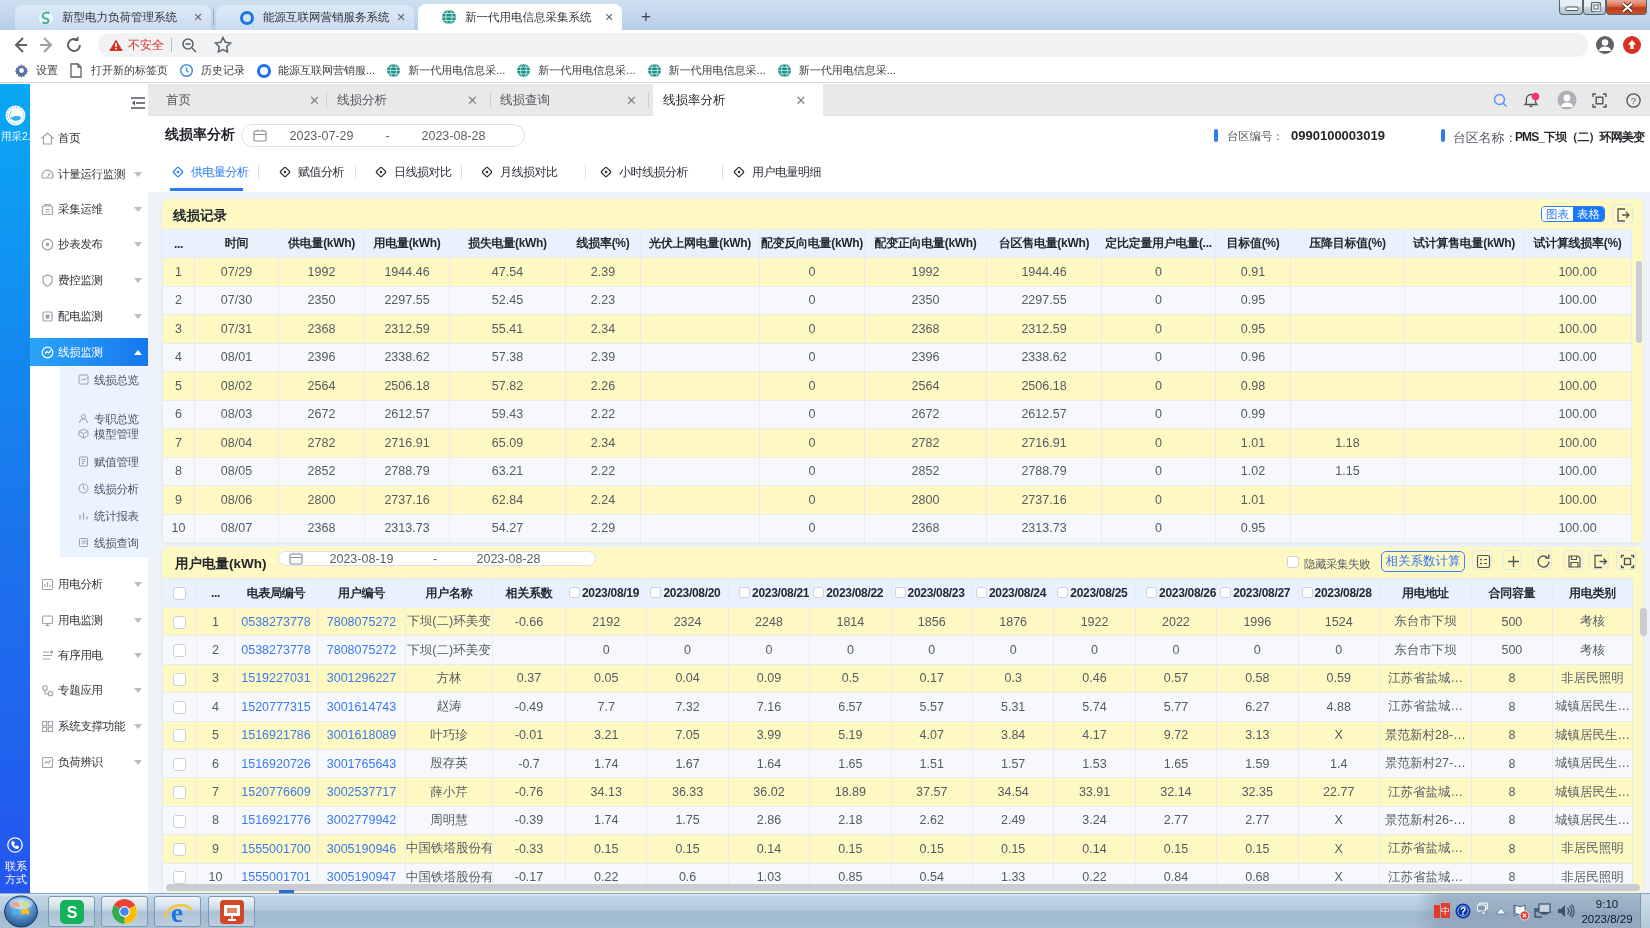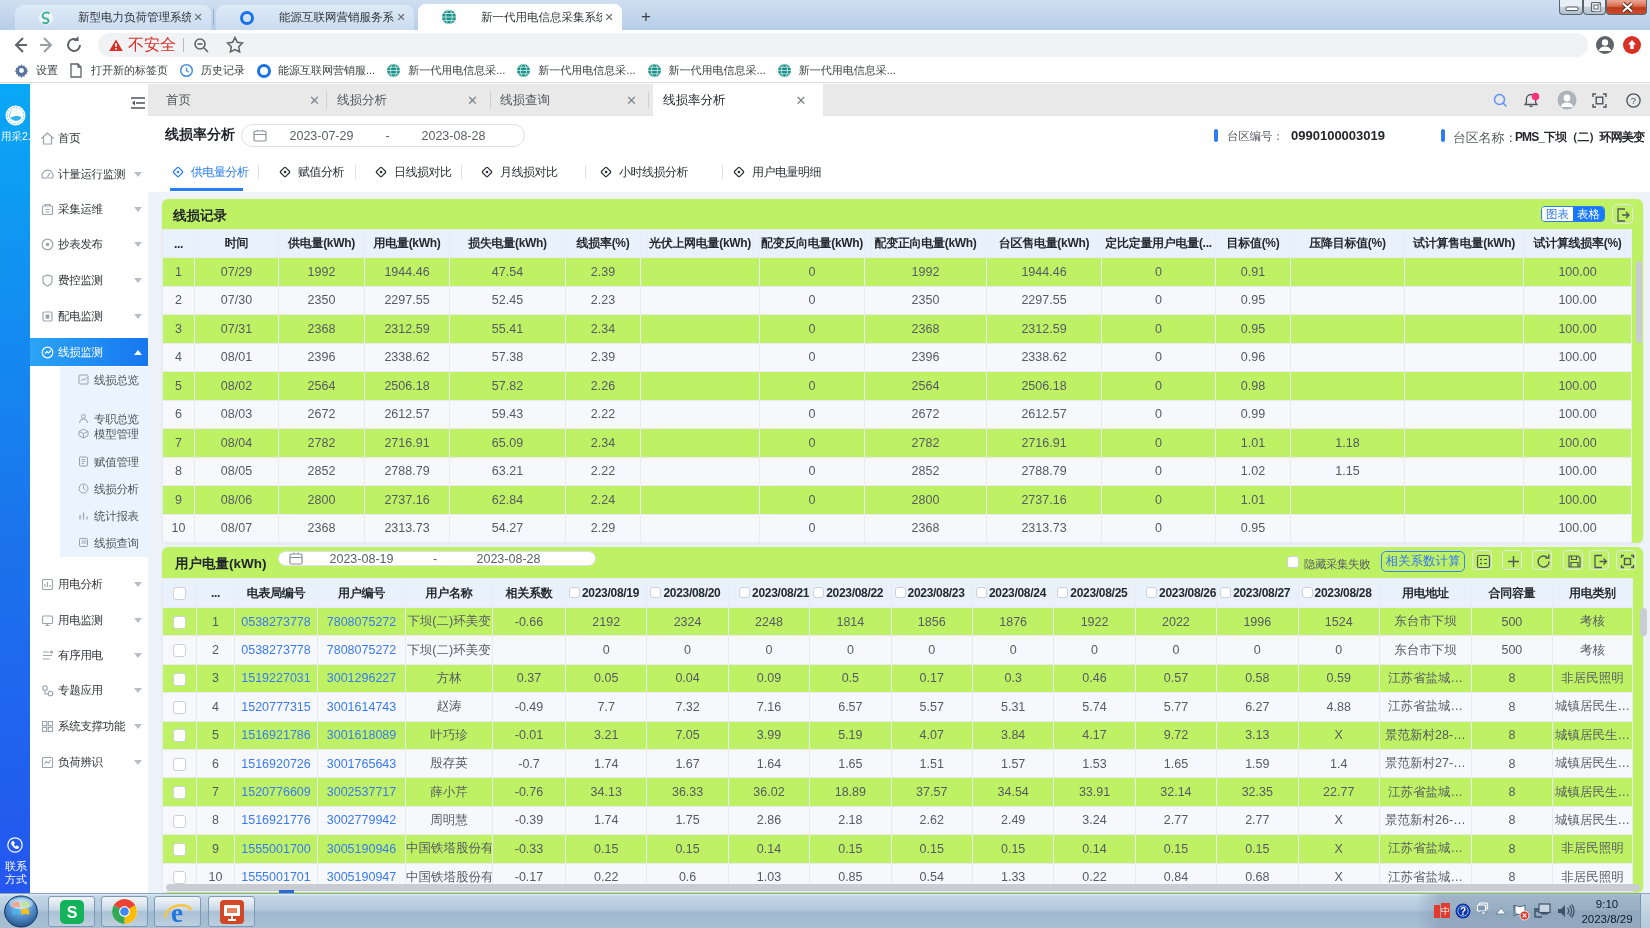--- a/index.html
+++ b/index.html
@@ -1,21 +1,21 @@
 <!DOCTYPE html>
 <html><head><meta charset="utf-8"><title>新一代用电信息采集系统</title>
 <style>
 *{margin:0;padding:0;box-sizing:border-box}
 html,body{width:1650px;height:928px;overflow:hidden}
 body{font-family:"Liberation Sans",sans-serif;position:relative;background:#fff}
 .abs{position:absolute}
 
 #tabstrip{left:0;top:0;width:1650px;height:30px;background:linear-gradient(#cfdff0,#b6cde8)}
 .btab{top:4px;height:26px;border-radius:8px 8px 0 0;font-size:11.5px;color:#2f3338;display:flex;align-items:center;padding:0 6px 0 23px}
-.btab .ttl{flex:1;overflow:hidden;white-space:nowrap;margin-left:24px}
+.btab .ttl{flex:1;overflow:hidden;white-space:nowrap;margin-left:8px}
 .btab .x{color:#5f6368;font-size:11px;width:14px;text-align:center}
 .btab.inact{background:linear-gradient(#dde9f6,#cbdcf0);top:5px;height:25px}
 .btab.act{background:#fff;z-index:3}
 .tabsep{top:9px;width:1px;height:16px;background:#93aecb}
 .plus{left:636px;top:7px;width:20px;height:20px;color:#3c4043;font-size:17px;line-height:19px;text-align:center}
 .wbtn{top:0;height:15px;border:1px solid #5a646e;border-top:none;border-radius:0 0 4px 4px;background:linear-gradient(#e8eef5 45%,#c6d2de 50%,#b4c2d0)}
 .wbtn.close{background:linear-gradient(#eaa18d 8%,#d86a4a 45%,#bf3a1a 55%,#c84f2e)}
 #toolbar{left:0;top:30px;width:1650px;height:29px;background:#fff}
 .navic{top:3px;width:24px;height:24px;color:#5f6368;font-size:17px;text-align:center;line-height:24px}
 #omni{left:98px;top:3px;width:1490px;height:24px;border-radius:12px;background:#f0f2f4;display:flex;align-items:center;font-size:14px}
@@ -44,21 +44,21 @@
 .ptab.act{background:#fff;color:#1d2127}
 .ptsep{top:8px;width:1px;height:16px;background:#cfcfcf}
 #ptoolbar{left:148px;top:116px;width:1502px;height:36px;background:#fff}
 .dateinput{border:1px solid #dcdfe6;border-radius:12px;background:#fff;display:flex;align-items:center;font-size:12.5px;color:#5a5e66}
 .vbar{width:4px;height:13px;background:#2f7bf5;border-radius:2px}
 #subtabs{left:148px;top:152px;width:1502px;height:40px;background:#fff}
 .st{top:0;height:40px;display:flex;align-items:center;font-size:12px;letter-spacing:-0.5px;color:#2b2f36}
 .st.act{color:#2b7cf0}
 .stsep{top:13px;width:1px;height:14px;background:#dcdfe4}
 #content{left:148px;top:192px;width:1502px;height:701px;background:#eef2f9}
-.card{background:#bef264;border-radius:6px;box-shadow:0 1px 3px rgba(40,60,90,.06)}
+.card{background:#fef9c3;border-radius:6px;box-shadow:0 1px 3px rgba(40,60,90,.06)}
 
 table{border-collapse:collapse;table-layout:fixed;font-size:12.5px;color:#555b63}
 td,th{border:1px solid #e8ecf2;text-align:center;overflow:hidden;white-space:nowrap;padding:0}
 th{background:#e9f1fc;color:#23292f;font-weight:bold;font-size:12px;letter-spacing:-0.3px}
 tr.ze td{background:#f6f8fb}
 a.lk{color:#3a7af0;text-decoration:none}
 .cb{display:inline-block;width:13px;height:13px;border:1px solid #cdd0d6;border-radius:3px;background:#fff;vertical-align:middle}
 .ticon{display:inline-block;width:20px;height:20px;border:1px solid #e3e6eb;border-radius:4px}
 </style></head>
 <body>
@@ -114,21 +114,21 @@
 <div class="navic abs" style="left:62px"><svg width="24" height="24">
         <path d="M18 12a6 6 0 1 1 -2 -4.5" stroke="#5f6368" stroke-width="2" fill="none"></path>
         <path d="M16.5 3v5h-5z" fill="#5f6368"></path>
       </svg></div>
 <div id="omni" class="abs">
       <svg width="14" height="12" style="margin-left:11px">
         <path d="M7 0.5L13.8 12H0.2z" fill="#d93025"></path>
         <rect x="6.2" y="4" width="1.6" height="4" fill="#fff"></rect>
         <rect x="6.2" y="9" width="1.6" height="1.6" fill="#fff"></rect>
       </svg>
-      <span class="nsafe" style="margin-left:5px;font-size:16px">不安全</span>
+      <span class="nsafe" style="margin-left:5px;font-size:12px">不安全</span>
       <span class="osep"></span>
 <svg width="20" height="20" style="margin-right:14px">
         <circle cx="9" cy="9" r="5" fill="none" stroke="#5f6368" stroke-width="1.6"></circle>
         <path d="M13 13l4 4" stroke="#5f6368" stroke-width="1.6"></path>
         <path d="M6.5 9h5" stroke="#5f6368" stroke-width="1.6"></path>
       </svg>
 <svg width="20" height="20" style="margin-right:10px">
         <path d="M10 2.5l2.3 4.7l5.2.8l-3.8 3.7l.9 5.2l-4.6-2.4l-4.6 2.4l.9-5.2l-3.8-3.7l5.2-.8z" fill="none" stroke="#5f6368" stroke-width="1.5"></path>
       </svg>
 </div>

